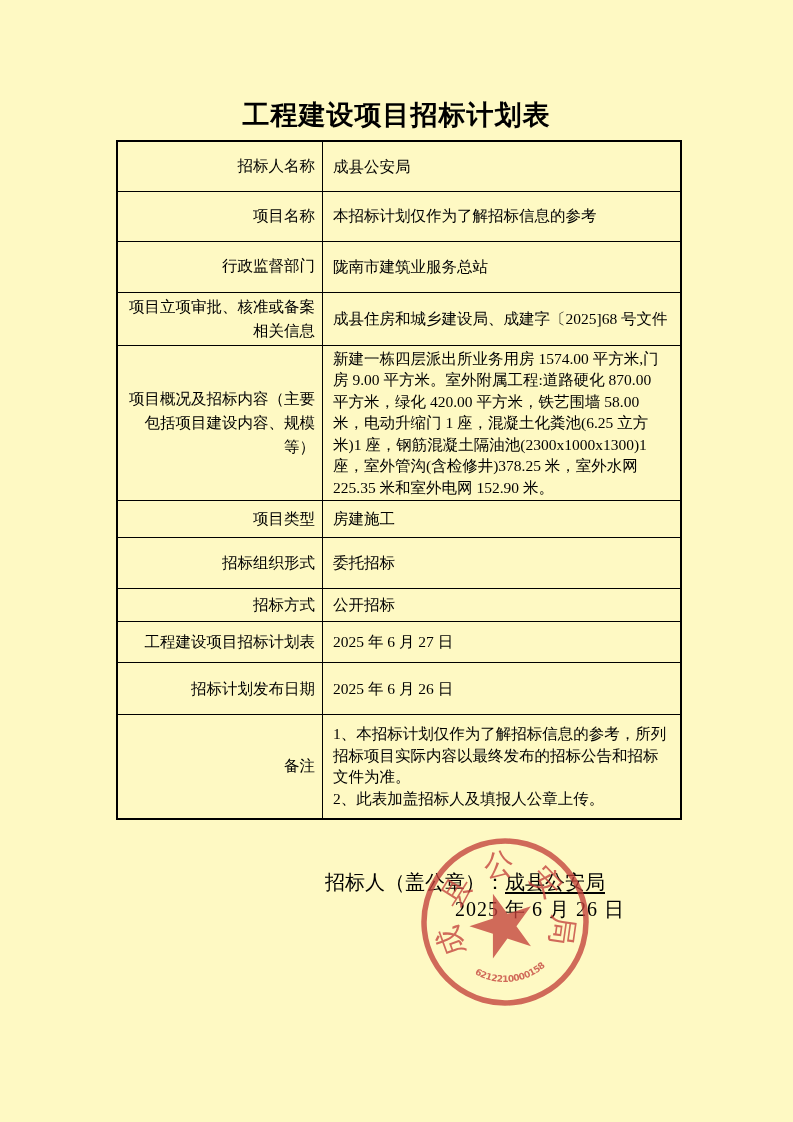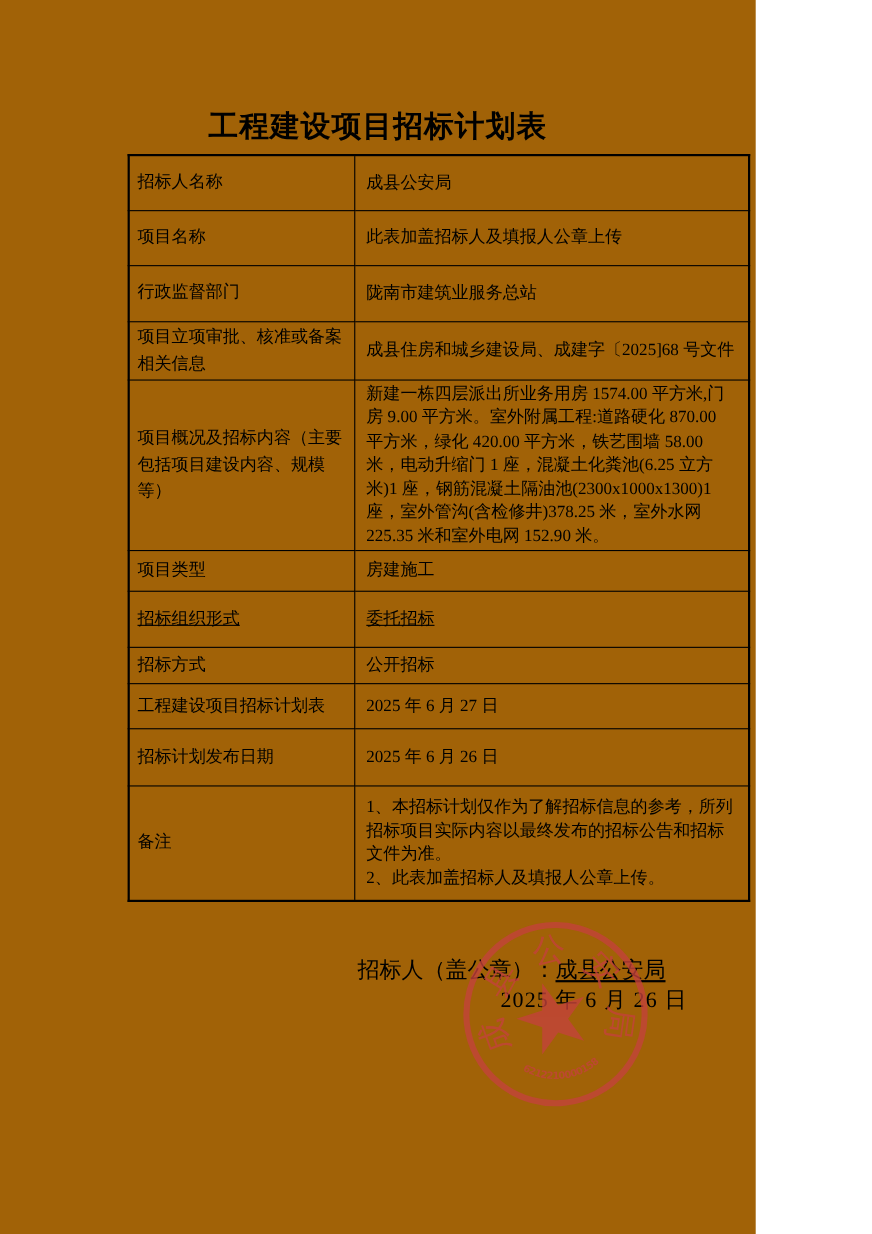--- a/index.html
+++ b/index.html
@@ -1,40 +1,40 @@
 <!DOCTYPE html>
 <html><head>
 <meta charset="utf-8">
 <style>
   html,body{margin:0;padding:0;background:#ffffff;}
   body{
     width:793px;height:1122px;
     font-family:"Liberation Serif","DejaVu Serif",serif;
     color:#000;
   }
-  .page{position:relative;width:687px;height:1122px;background:#a16207;overflow:hidden;}
+  .page{position:relative;width:793px;height:1122px;background:#fef9c3;overflow:hidden;}
 
   .doc-title{
     position:absolute;top:97px;left:0;width:100%;
     text-align:center;font-size:27px;font-weight:bold;letter-spacing:1px;
   }
 
   table.bid-table{
     position:absolute;left:116px;top:140px;width:566px;
     border-collapse:collapse;table-layout:fixed;
     border:2px solid #000;
   }
   table.bid-table td{
     border:1px solid #000;
     font-size:15.5px;
     vertical-align:middle;
     overflow:hidden;
   }
   td.label-cell{
-    width:190px;text-align:left;padding:2px 7px;line-height:1.55;margin-left:34px;
+    width:190px;text-align:right;padding:2px 7px;line-height:1.55;margin-left:34px;
   }
   td.value-cell{
     padding:2px 10px;line-height:21.5px;white-space:pre-wrap;text-align:left;
   }
   td.value-cell.center{text-align:left;}
 
   .sig-block{
     position:absolute;left:325px;top:869px;font-size:20px;line-height:27px;
   }
   .sig-name{text-decoration:underline;text-underline-offset:3px;}
@@ -63,39 +63,39 @@
   <div class="doc-title">工程建设项目招标计划表</div>
 
   <table class="bid-table">
     <tbody>
         <tr style="height: 50px;">
           <td class="label-cell">招标人名称</td>
           <td class="value-cell">成县公安局</td>
         </tr>
         <tr style="height: 50px;">
           <td class="label-cell">项目名称</td>
-          <td class="value-cell">此表加盖招标人及填报人公章上传</td>
+          <td class="value-cell">本招标计划仅作为了解招标信息的参考</td>
         </tr>
         <tr style="height: 51px;">
           <td class="label-cell">行政监督部门</td>
           <td class="value-cell">陇南市建筑业服务总站</td>
         </tr>
         <tr style="height: 50px;">
           <td class="label-cell">项目立项审批、核准或备案相关信息</td>
           <td class="value-cell">成县住房和城乡建设局、成建字〔2025]68 号文件</td>
         </tr>
         <tr style="height: 150px;">
           <td class="label-cell">项目概况及招标内容（主要包括项目建设内容、规模等）</td>
           <td class="value-cell">新建一栋四层派出所业务用房 1574.00 平方米,门房 9.00 平方米。室外附属工程:道路硬化 870.00 平方米，绿化 420.00 平方米，铁艺围墙 58.00 米，电动升缩门 1 座，混凝土化粪池(6.25 立方米)1 座，钢筋混凝土隔油池(2300x1000x1300)1 座，室外管沟(含检修井)378.25 米，室外水网 225.35 米和室外电网 152.90 米。</td>
         </tr>
         <tr style="height: 37px;">
           <td class="label-cell">项目类型</td>
           <td class="value-cell center">房建施工</td>
         </tr>
-        <tr style="height: 51px; text-decoration: underline;">
+        <tr style="height: 51px;">
           <td class="label-cell">招标组织形式</td>
           <td class="value-cell center">委托招标</td>
         </tr>
         <tr style="height: 33px;">
           <td class="label-cell">招标方式</td>
           <td class="value-cell center">公开招标</td>
         </tr>
         <tr style="height: 41px;">
           <td class="label-cell">工程建设项目招标计划表</td>
           <td class="value-cell center">2025 年 6 月 27 日</td>

